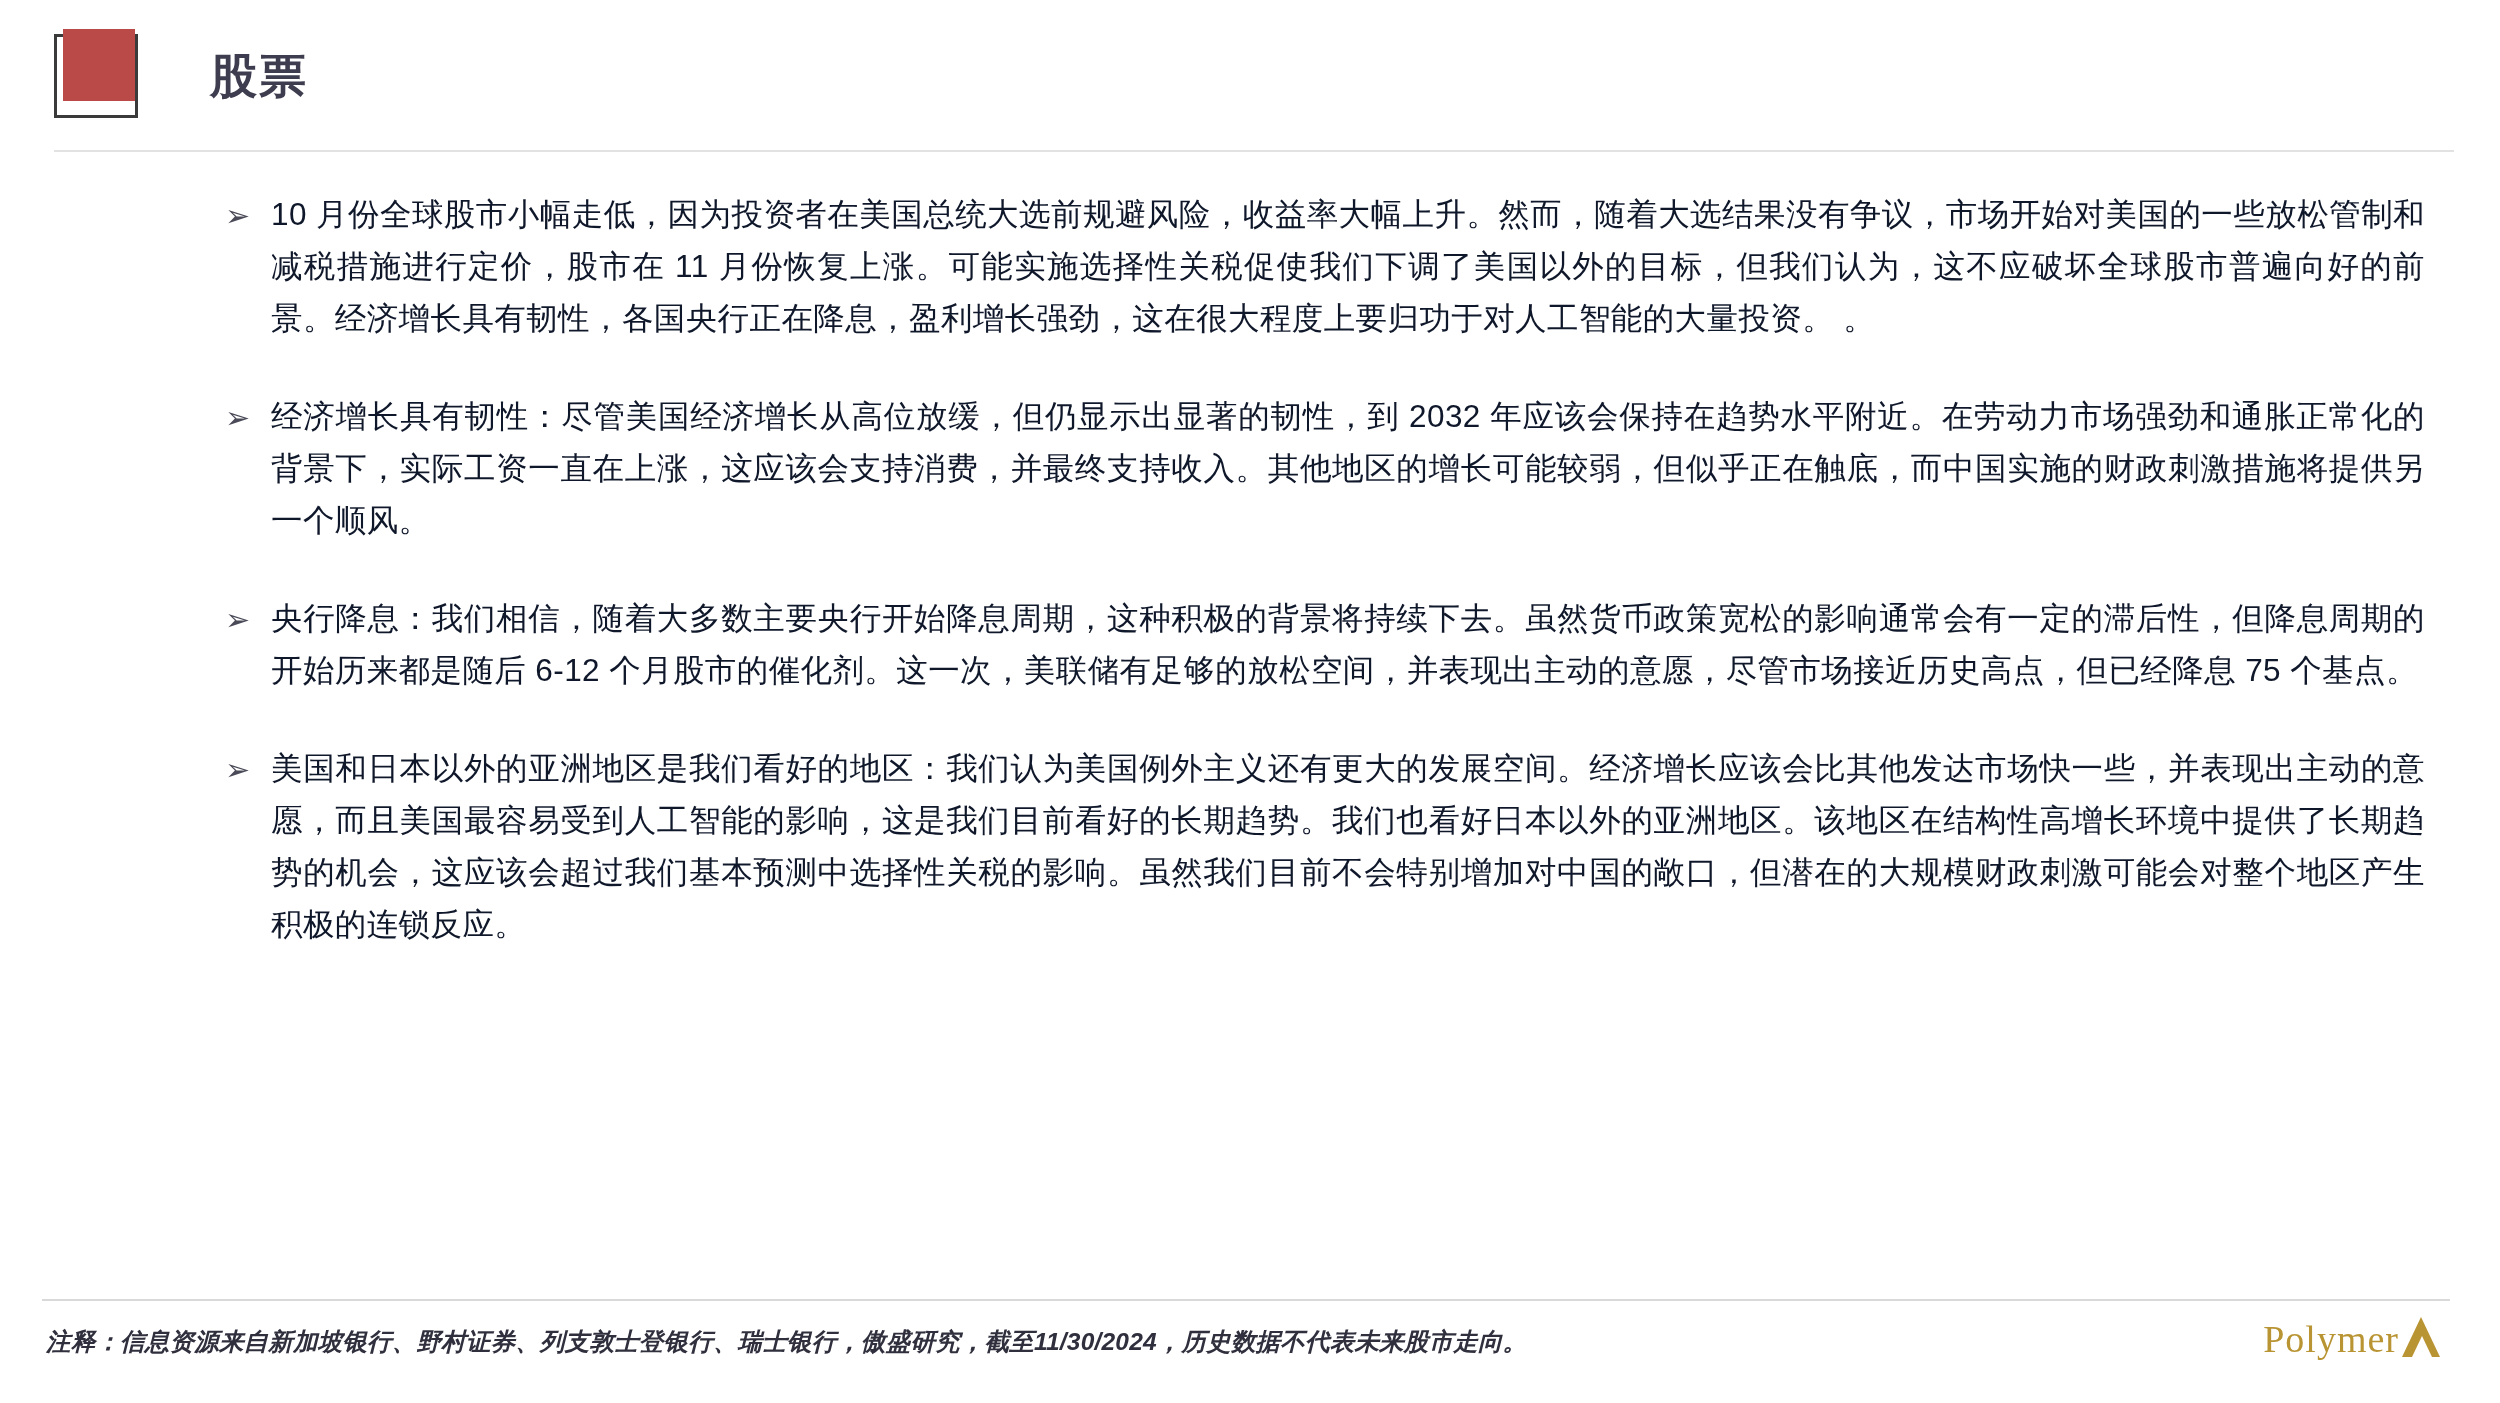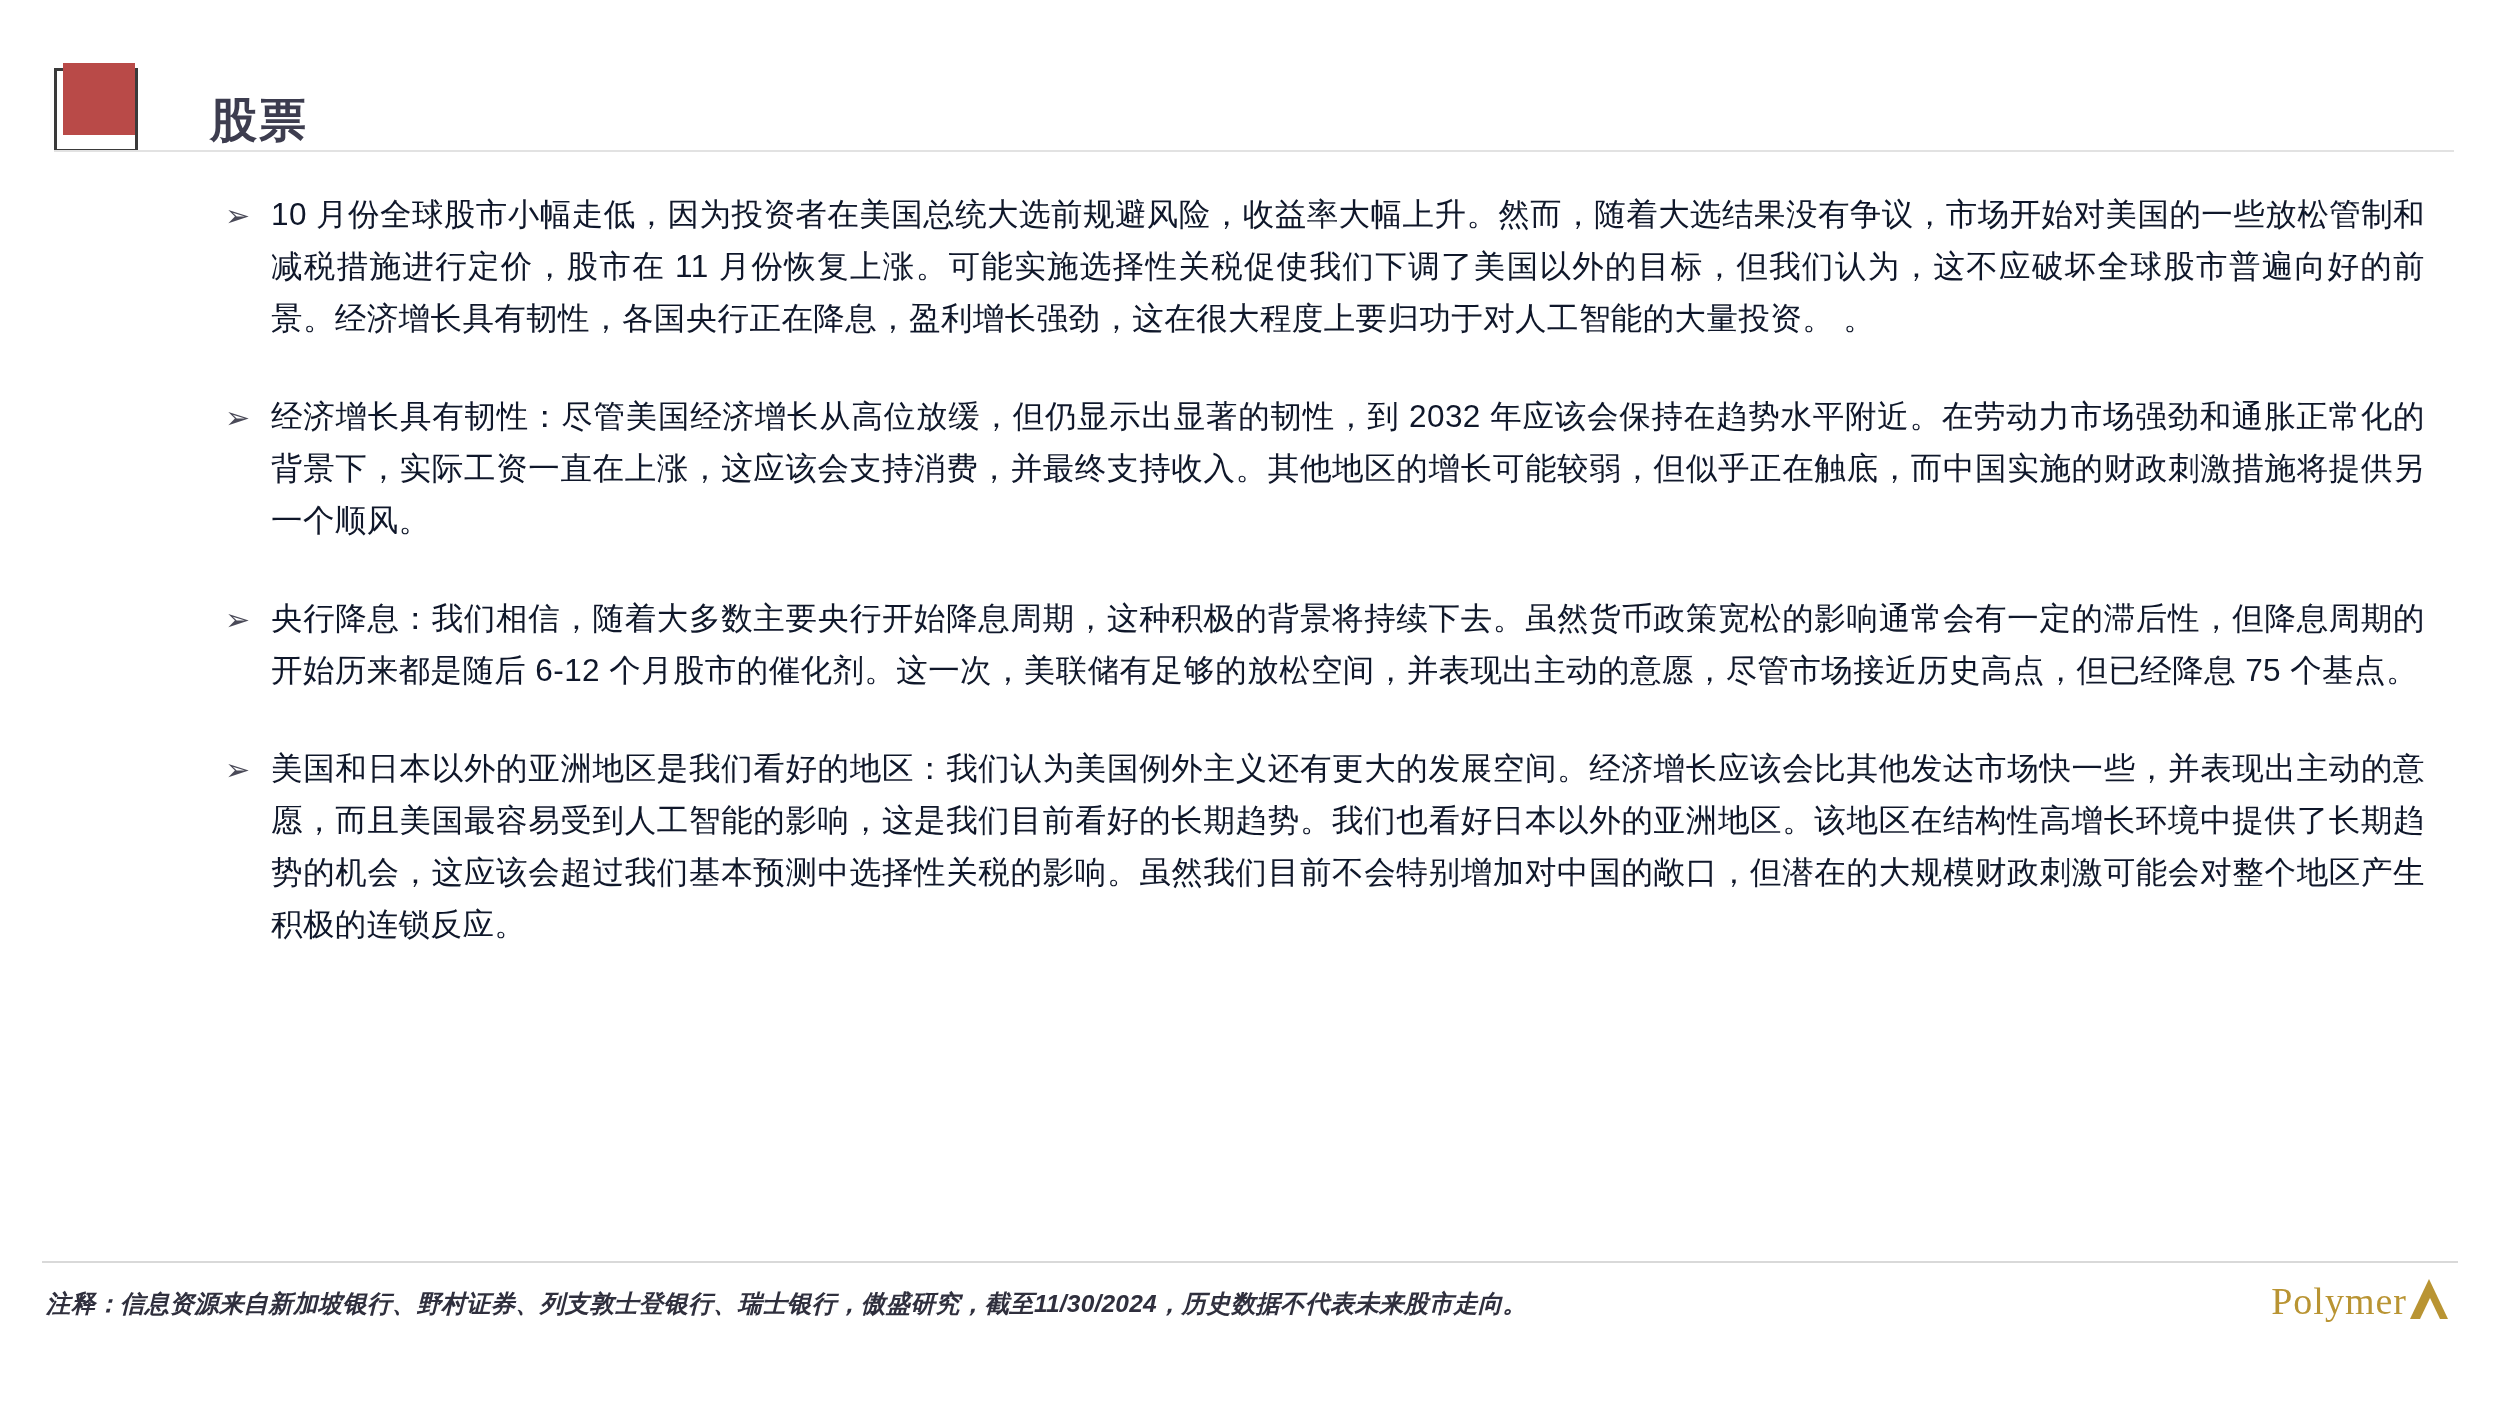--- a/index.html
+++ b/index.html
@@ -14,21 +14,21 @@
     color: #333333;
     overflow: hidden;
     position: relative;
   }
 
   
   .header {
     position: relative;
     height: 152px;
     display: flex;
-    align-items: flex-end;
+    align-items: center;
     padding-left: 54px;
     box-sizing: border-box;
   }
   .header-mark {
     width: 84px;
     height: 84px;
     border: 3px solid #3a3a3a;
     box-sizing: border-box;
     position: relative;
     flex: 0 0 auto;
@@ -95,23 +95,23 @@
     color: #0f172a;
     text-align: justify;
     text-justify: inter-ideograph;
     letter-spacing: 0.4px;
   }
 
   
   .footer {
     position: absolute;
     left: 0;
-    right: 0;
+    right: 8px;
     bottom: 0;
-    height: 142px;
+    height: 104px;
   }
   .footer-rule {
     position: absolute;
     left: 42px;
     right: 42px;
     top: 0;
     height: 2px;
     background: #d9d9d9;
   }
   .footer-note {

